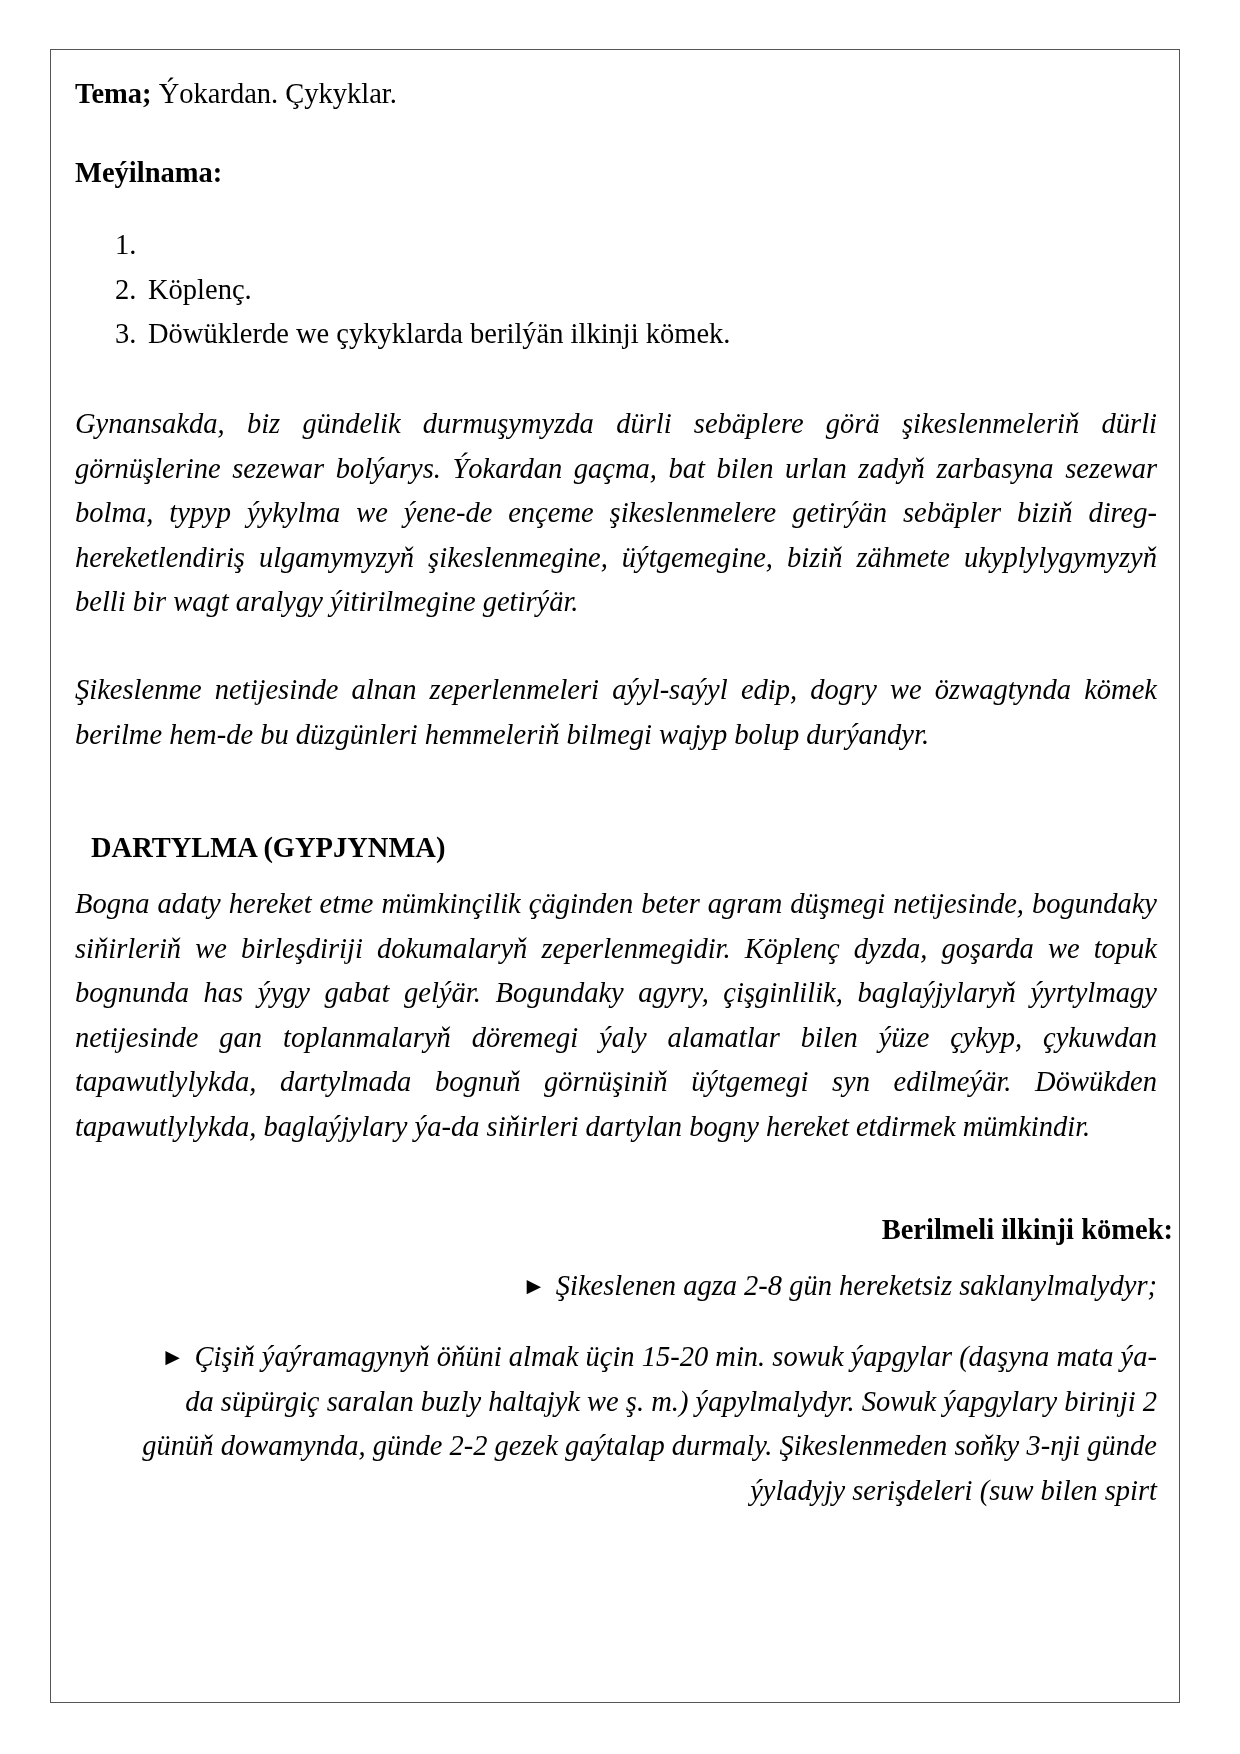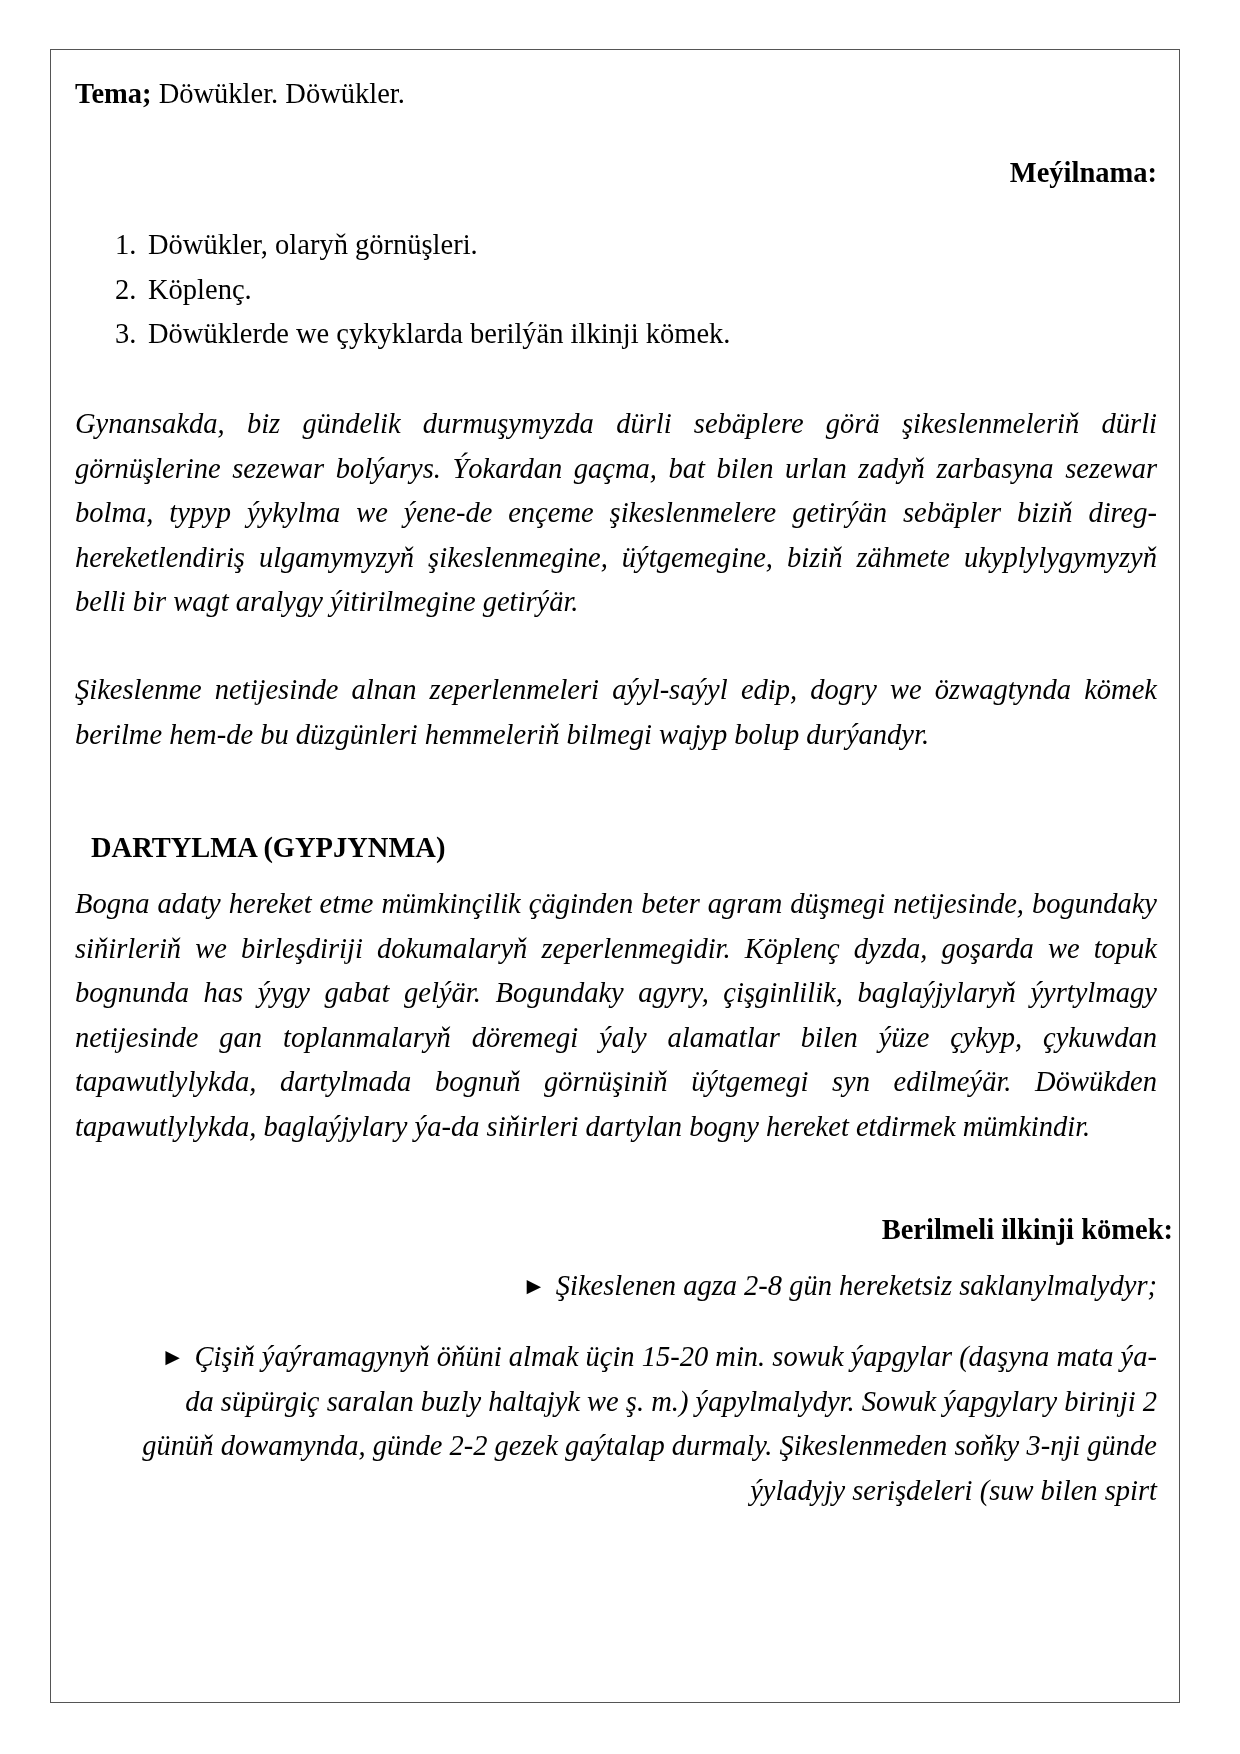--- a/index.html
+++ b/index.html
@@ -36,21 +36,21 @@
       text-align: justify;
       margin: 0;
       font-style: italic;
     }
     .title-line {
       margin: 0;
       height: 44px;
     }
     .title-line b { font-weight: bold; }
     .plan-heading {
-      text-align: right;
+      text-align: left;
       font-weight: bold;
       margin: 0;
       position: absolute;
       top: 79px;
       left: 0;
       width: 1082px;
     }
     .plan-list {
       list-style: none;
       margin: 0;
@@ -89,28 +89,27 @@
       vertical-align: 1px;
     }
   </style>
 </head>
 <body>
 
 <div class="page-frame"></div>
 
 <div class="content">
 
-  <p class="title-line"><b>Tema;</b><span> Döwükler. Döwükler.</span></p>
+  <p class="title-line"><b>Tema;</b><span> Ýokardan. Çykyklar.</span></p>
 
   <p class="plan-heading">Meýilnama:</p>
 
   <ol class="plan-list">
     <li>
         <span class="num">1.</span>
-        <span>Döwükler, olaryň görnüşleri.</span>
       </li>
     <li>
         <span class="num">2.</span>
         <span>Köplenç.</span>
       </li>
     <li>
         <span class="num">3.</span>
         <span>Döwüklerde we çykyklarda berilýän ilkinji kömek.</span>
       </li>
   </ol>

